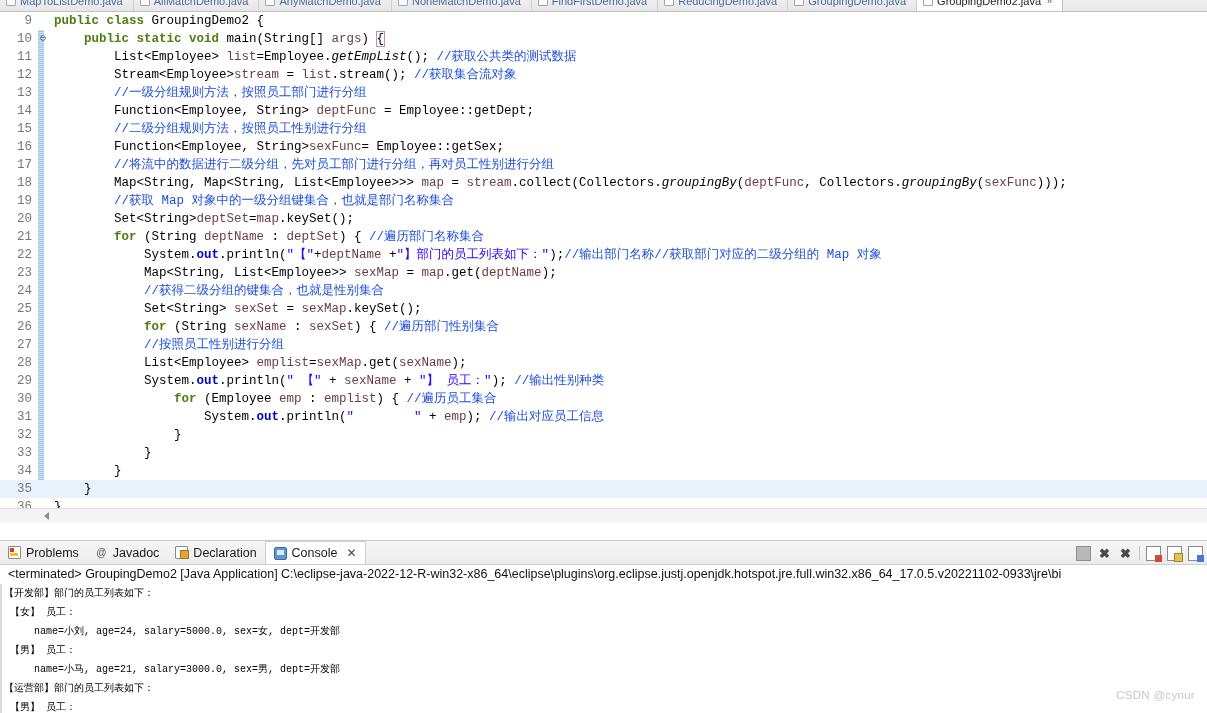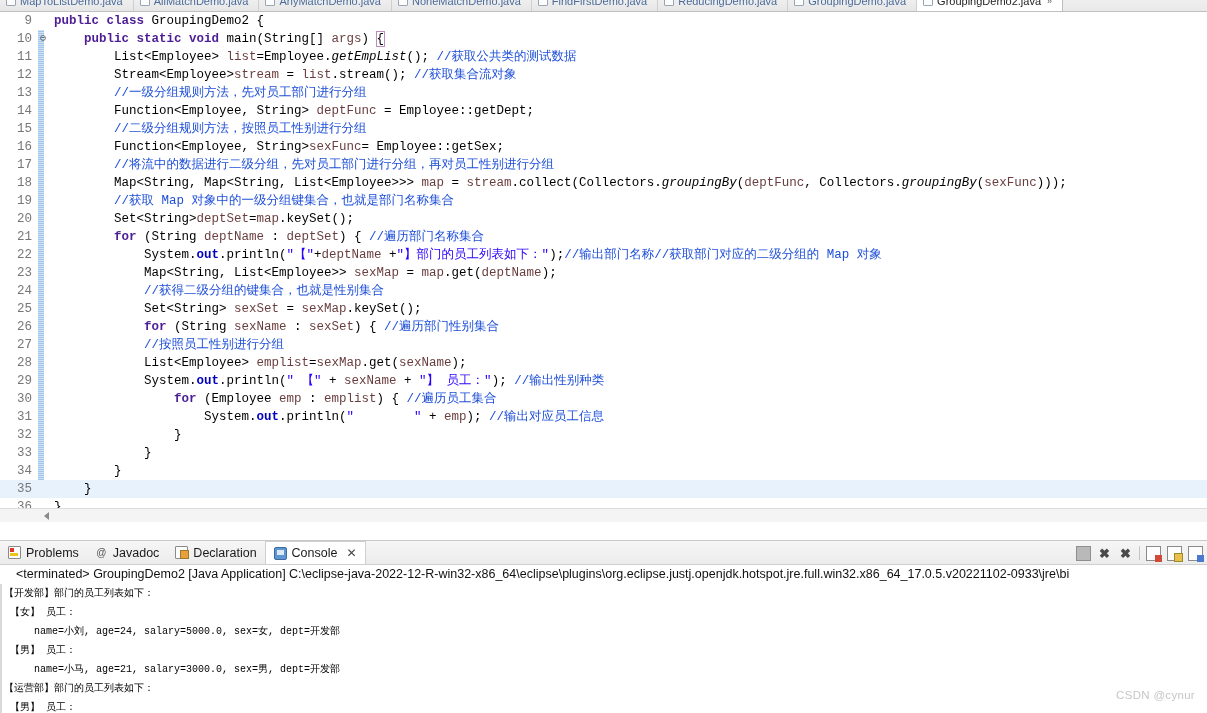--- a/index.html
+++ b/index.html
@@ -62,21 +62,21 @@
   .lno {
     width: 38px; flex: none; text-align: right; padding-right: 6px;
     color: #777; font-size: 12.5px; font-family: "Liberation Mono", monospace;
   }
   .fold {
     width: 10px; flex: none; text-align: center; color: #5a5a5a; font-size: 10px;
   }
   .ctext { flex: 1; padding-left: 4px; white-space: pre; overflow: hidden; }
 
   
-  .kw   { color: #4c1d95; font-weight: bold; }
+  .kw   { color: #4d7c0f; font-weight: bold; }
   .cmt  { color: #1d4ed8; }
   .str  { color: #2a00ff; }
   .stat { color: #0000c0; font-weight: bold; font-style: normal; }
   .loc  { color: #6a3e3e; }
   .ital { font-style: italic; }
   .pl   { color: #000000; }
   .brkt { outline: 1px solid #c08bc0; }
 
   
   .hscroll {
@@ -134,21 +134,21 @@
   .tb-page.red::after{content:"";position:absolute;right:-2px;bottom:-2px;width:7px;height:7px;background:#d04a3a;}
   .tb-page.lock::after{content:"";position:absolute;right:-2px;bottom:-2px;width:7px;height:7px;background:#e8c04a;border:1px solid #9a8a2a;}
   .tb-page.blue::after{content:"";position:absolute;right:-2px;bottom:-2px;width:7px;height:7px;background:#4a7ad0;}
 
   .console-body {
     position: absolute; top: 24px; left: 0; width: 1207px; height: 149px;
     background: #ffffff; overflow: hidden;
   }
   .runline {
     height: 19px; line-height: 19px; font-size: 12.5px; color: #111;
-    white-space: nowrap; overflow: hidden; padding-left: 16px;
+    white-space: nowrap; overflow: hidden; padding-left: 8px;
     font-family: "Liberation Sans", sans-serif;
   }
   .outwrap { position: relative; padding-left: 4px; }
   .outwrap::before {
     content:""; position:absolute; left:0px; top:0; bottom:0; width:2px; background:#d9d9d9;
   }
   .oline {
     height: 19px; line-height: 19px; white-space: pre;
     font-family: "Liberation Mono", "DejaVu Sans Mono", monospace;
     font-size: 10px; color: #000;
@@ -200,21 +200,21 @@
       </div>
     </div>
 
   <div class="editor">
     <div class="changebar"></div>
     <div class="codearea" id="codearea">
         <div class="cline"><span class="lno">9</span><span class="fold"></span><span class="ctext" style="padding-left: 6px;"><span class="kw">public class</span> <span class="pl">GroupingDemo2 {</span></span></div>
         <div class="cline"><span class="lno">10</span><span class="fold">⊖</span><span class="ctext" style="padding-left: 36px;"><span class="kw">public static void</span> <span class="pl">main(String[] </span><span class="loc">args</span><span class="pl">) </span><span class="brkt">{</span></span></div>
         <div class="cline"><span class="lno">11</span><span class="fold"></span><span class="ctext" style="padding-left: 66px;"><span class="pl">List&lt;Employee&gt; </span><span class="loc">list</span><span class="pl">=Employee.</span><span class="ital">getEmpList</span><span class="pl">(); </span><span class="cmt">//获取公共类的测试数据</span></span></div>
         <div class="cline"><span class="lno">12</span><span class="fold"></span><span class="ctext" style="padding-left: 66px;"><span class="pl">Stream&lt;Employee&gt;</span><span class="loc">stream</span><span class="pl"> = </span><span class="loc">list</span><span class="pl">.stream(); </span><span class="cmt">//获取集合流对象</span></span></div>
-        <div class="cline"><span class="lno">13</span><span class="fold"></span><span class="ctext" style="padding-left: 66px;"><span class="cmt">//一级分组规则方法，先对员工部门进行分组</span></span></div>
+        <div class="cline"><span class="lno">13</span><span class="fold"></span><span class="ctext" style="padding-left: 66px;"><span class="cmt">//一级分组规则方法，按照员工部门进行分组</span></span></div>
         <div class="cline"><span class="lno">14</span><span class="fold"></span><span class="ctext" style="padding-left: 66px;"><span class="pl">Function&lt;Employee, String&gt; </span><span class="loc">deptFunc</span><span class="pl"> = Employee::getDept;</span></span></div>
         <div class="cline"><span class="lno">15</span><span class="fold"></span><span class="ctext" style="padding-left: 66px;"><span class="cmt">//二级分组规则方法，按照员工性别进行分组</span></span></div>
         <div class="cline"><span class="lno">16</span><span class="fold"></span><span class="ctext" style="padding-left: 66px;"><span class="pl">Function&lt;Employee, String&gt;</span><span class="loc">sexFunc</span><span class="pl">= Employee::getSex;</span></span></div>
         <div class="cline"><span class="lno">17</span><span class="fold"></span><span class="ctext" style="padding-left: 66px;"><span class="cmt">//将流中的数据进行二级分组，先对员工部门进行分组，再对员工性别进行分组</span></span></div>
         <div class="cline"><span class="lno">18</span><span class="fold"></span><span class="ctext" style="padding-left: 66px;"><span class="pl">Map&lt;String, Map&lt;String, List&lt;Employee&gt;&gt;&gt; </span><span class="loc">map</span><span class="pl"> = </span><span class="loc">stream</span><span class="pl">.collect(Collectors.</span><span class="ital">groupingBy</span><span class="pl">(</span><span class="loc">deptFunc</span><span class="pl">, Collectors.</span><span class="ital">groupingBy</span><span class="pl">(</span><span class="loc">sexFunc</span><span class="pl">)));</span></span></div>
         <div class="cline"><span class="lno">19</span><span class="fold"></span><span class="ctext" style="padding-left: 66px;"><span class="cmt">//获取 Map 对象中的一级分组键集合，也就是部门名称集合</span></span></div>
         <div class="cline"><span class="lno">20</span><span class="fold"></span><span class="ctext" style="padding-left: 66px;"><span class="pl">Set&lt;String&gt;</span><span class="loc">deptSet</span><span class="pl">=</span><span class="loc">map</span><span class="pl">.keySet();</span></span></div>
         <div class="cline"><span class="lno">21</span><span class="fold"></span><span class="ctext" style="padding-left: 66px;"><span class="kw">for</span><span class="pl"> (String </span><span class="loc">deptName</span><span class="pl"> : </span><span class="loc">deptSet</span><span class="pl">) { </span><span class="cmt">//遍历部门名称集合</span></span></div>
         <div class="cline"><span class="lno">22</span><span class="fold"></span><span class="ctext" style="padding-left: 96px;"><span class="pl">System.</span><span class="stat">out</span><span class="pl">.println(</span><span class="str">"【"</span><span class="pl">+</span><span class="loc">deptName</span><span class="pl"> +</span><span class="str">"】部门的员工列表如下："</span><span class="pl">);</span><span class="cmt">//输出部门名称//获取部门对应的二级分组的 Map 对象</span></span></div>
         <div class="cline"><span class="lno">23</span><span class="fold"></span><span class="ctext" style="padding-left: 96px;"><span class="pl">Map&lt;String, List&lt;Employee&gt;&gt; </span><span class="loc">sexMap</span><span class="pl"> = </span><span class="loc">map</span><span class="pl">.get(</span><span class="loc">deptName</span><span class="pl">);</span></span></div>

